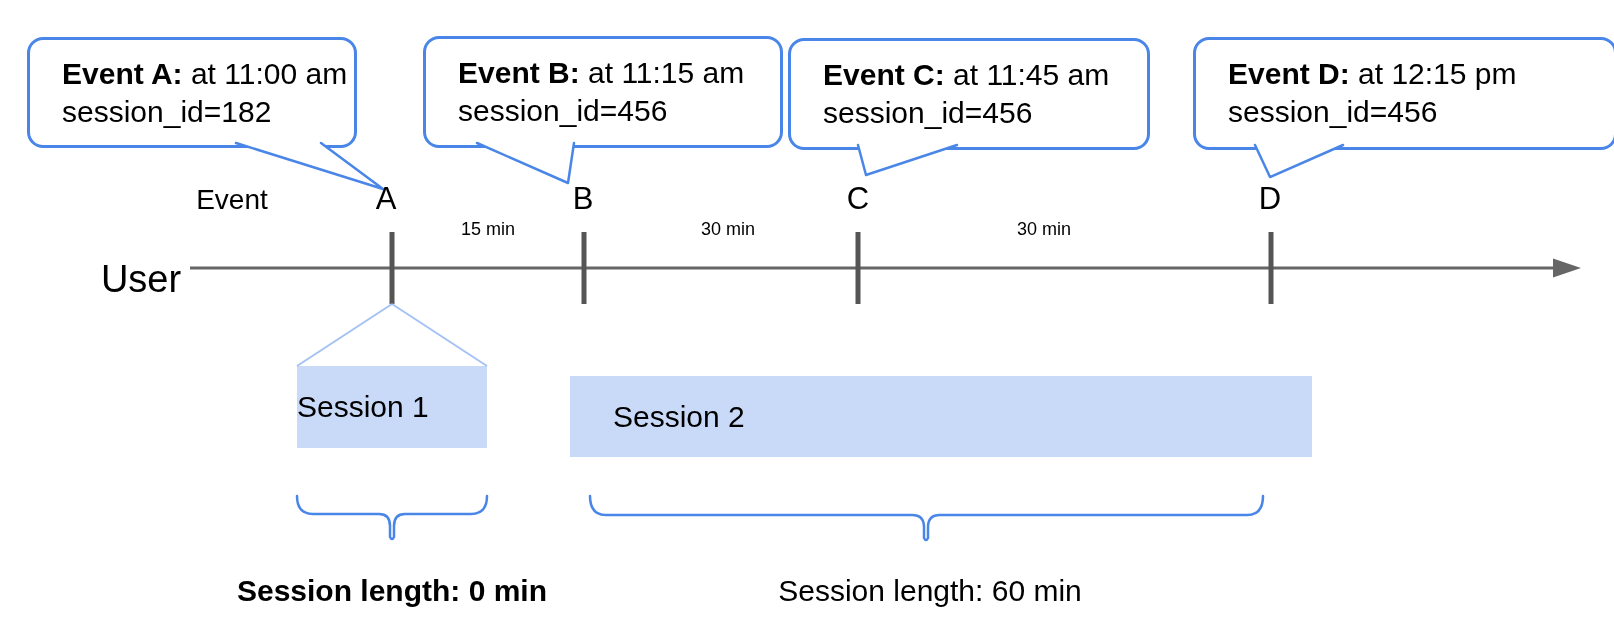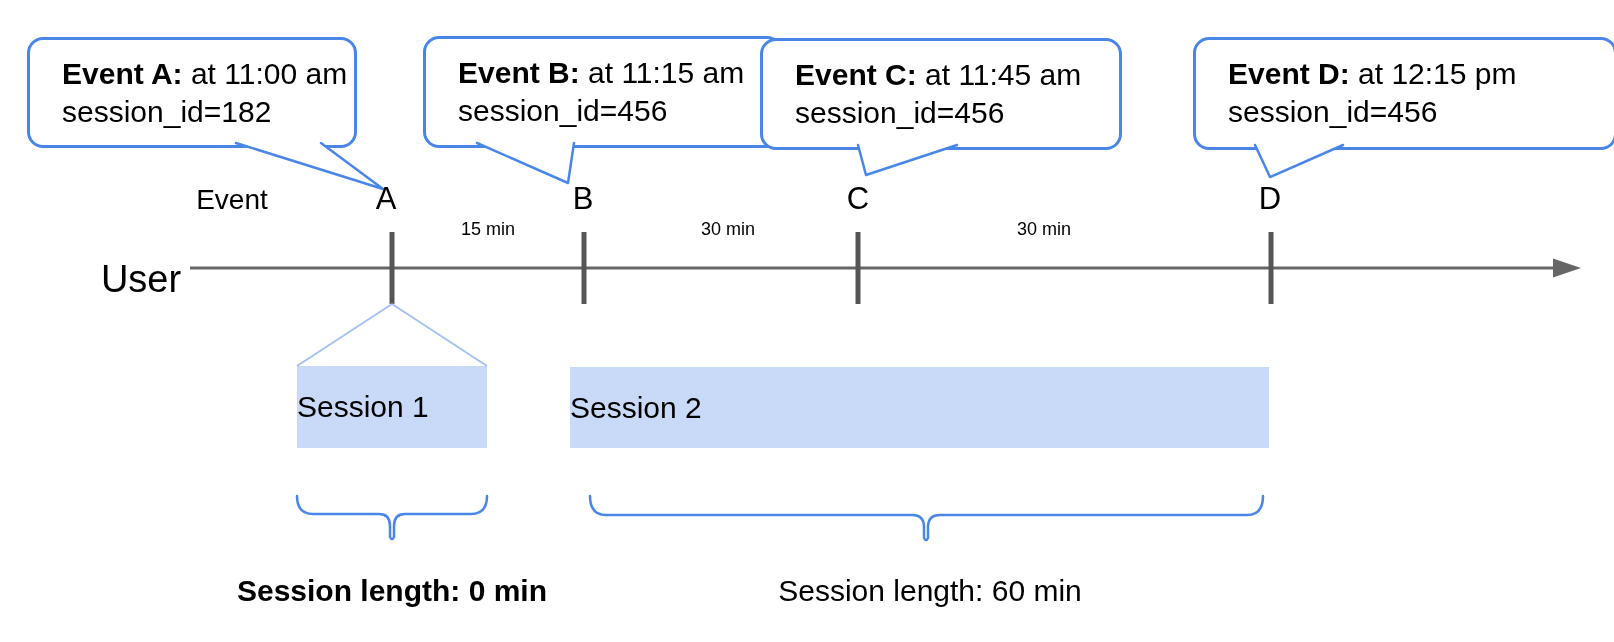--- a/index.html
+++ b/index.html
@@ -56,36 +56,36 @@
     <span>at 11:00 am</span><br>
     <span>session_id=182</span>
   </div>
 
   <div class="bubble" style="left:423px;top:36px;width:360px;height:112px;">
     <span class="bold">Event B:</span>
     <span>at 11:15 am</span><br>
     <span>session_id=456</span>
   </div>
 
-  <div class="bubble" style="left:760px;top:38px;width:362px;height:112px;">
+  <div class="bubble" style="left:788px;top:38px;width:362px;height:112px;">
     <span class="bold">Event C:</span>
     <span>at 11:45 am</span><br>
     <span>session_id=456</span>
   </div>
 
   <div class="bubble" style="left:1193px;top:37px;width:424px;height:113px;">
     <span class="bold">Event D:</span>
     <span>at 12:15 pm</span><br>
     <span>session_id=456</span>
   </div>
 
   <div class="session-box" style="left:297px;top:366px;width:190px;height:82px;">
     <span>Session 1</span>
   </div>
-  <div class="session-box" style="left:570px;top:367px;width:699px;height:81px;">
+  <div class="session-box" style="left:570px;top:376px;width:699px;height:81px;padding-left:43px;">
     <span>Session 2</span>
   </div>
 
   <svg id="lineart" width="1614" height="642" viewBox="0 0 1614 642">
 
     <path d="M 236,143 L 383,189 L 321,143" fill="#ffffff" stroke="#4a86e8" stroke-width="2.5" stroke-linejoin="round" stroke-linecap="round"></path>
     <path d="M 477,143 L 568,183 L 574,143" fill="#ffffff" stroke="#4a86e8" stroke-width="2.5" stroke-linejoin="round" stroke-linecap="round"></path>
     <path d="M 858,145 L 866,175 L 957,145" fill="#ffffff" stroke="#4a86e8" stroke-width="2.5" stroke-linejoin="round" stroke-linecap="round"></path>
     <path d="M 1255,145 L 1270,177 L 1343,145" fill="#ffffff" stroke="#4a86e8" stroke-width="2.5" stroke-linejoin="round" stroke-linecap="round"></path>
 

